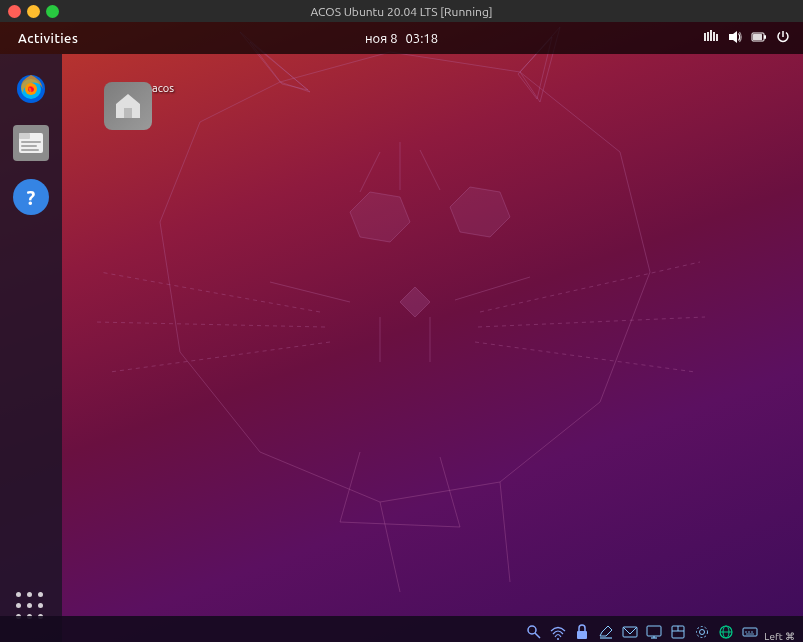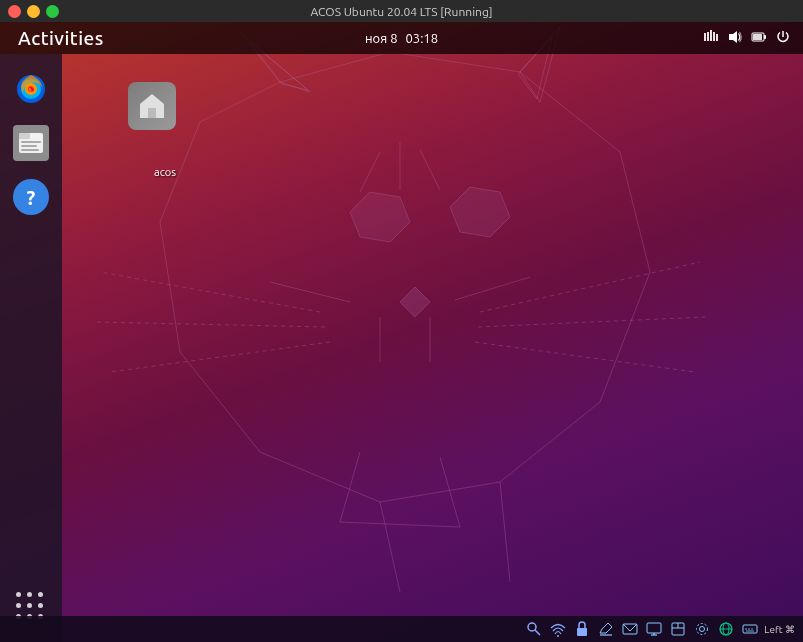--- a/index.html
+++ b/index.html
@@ -78,21 +78,21 @@
       z-index: 10;
     }
 
     .topbar-left {
       display: flex;
       align-items: center;
     }
 
     .activities-btn {
       color: white;
-      font-size: 19px;
+      font-size: 13px;
       font-weight: 500;
       cursor: pointer;
       padding: 2px 6px;
       letter-spacing: 0.5px;
     }
 
     .topbar-center {
       color: white;
       font-size: 13px;
       display: flex;
@@ -199,27 +199,26 @@
       justify-content: center;
       color: white;
       font-size: 20px;
       font-weight: bold;
     }
 
     
     .desktop-icon {
       position: absolute;
       display: flex;
-      flex-direction: column;
-      align-items: flex-end;
+      flex-direction: row;
+      align-items: flex-start;
       cursor: pointer;
       width: 80px;
       padding: 4px;
       border-radius: 6px;
-      gap: 32px;
     }
 
     .desktop-icon .icon-img {
       width: 48px;
       height: 48px;
       border-radius: 8px;
       display: flex;
       align-items: center;
       justify-content: center;
       margin-bottom: 4px;
@@ -234,21 +233,21 @@
     }
 
     
     .taskbar-bottom {
       position: absolute;
       bottom: 0; left: 0;
       width: 100%;
       height: 26px;
       background: rgba(20,10,30,0.9);
       display: flex;
-      align-items: center;
+      align-items: flex-end;
       justify-content: flex-end;
       padding-right: 8px;
       gap: 4px;
       z-index: 10;
     }
 
     .taskbar-bottom-item {
       width: 20px;
       height: 20px;
       display: flex;

